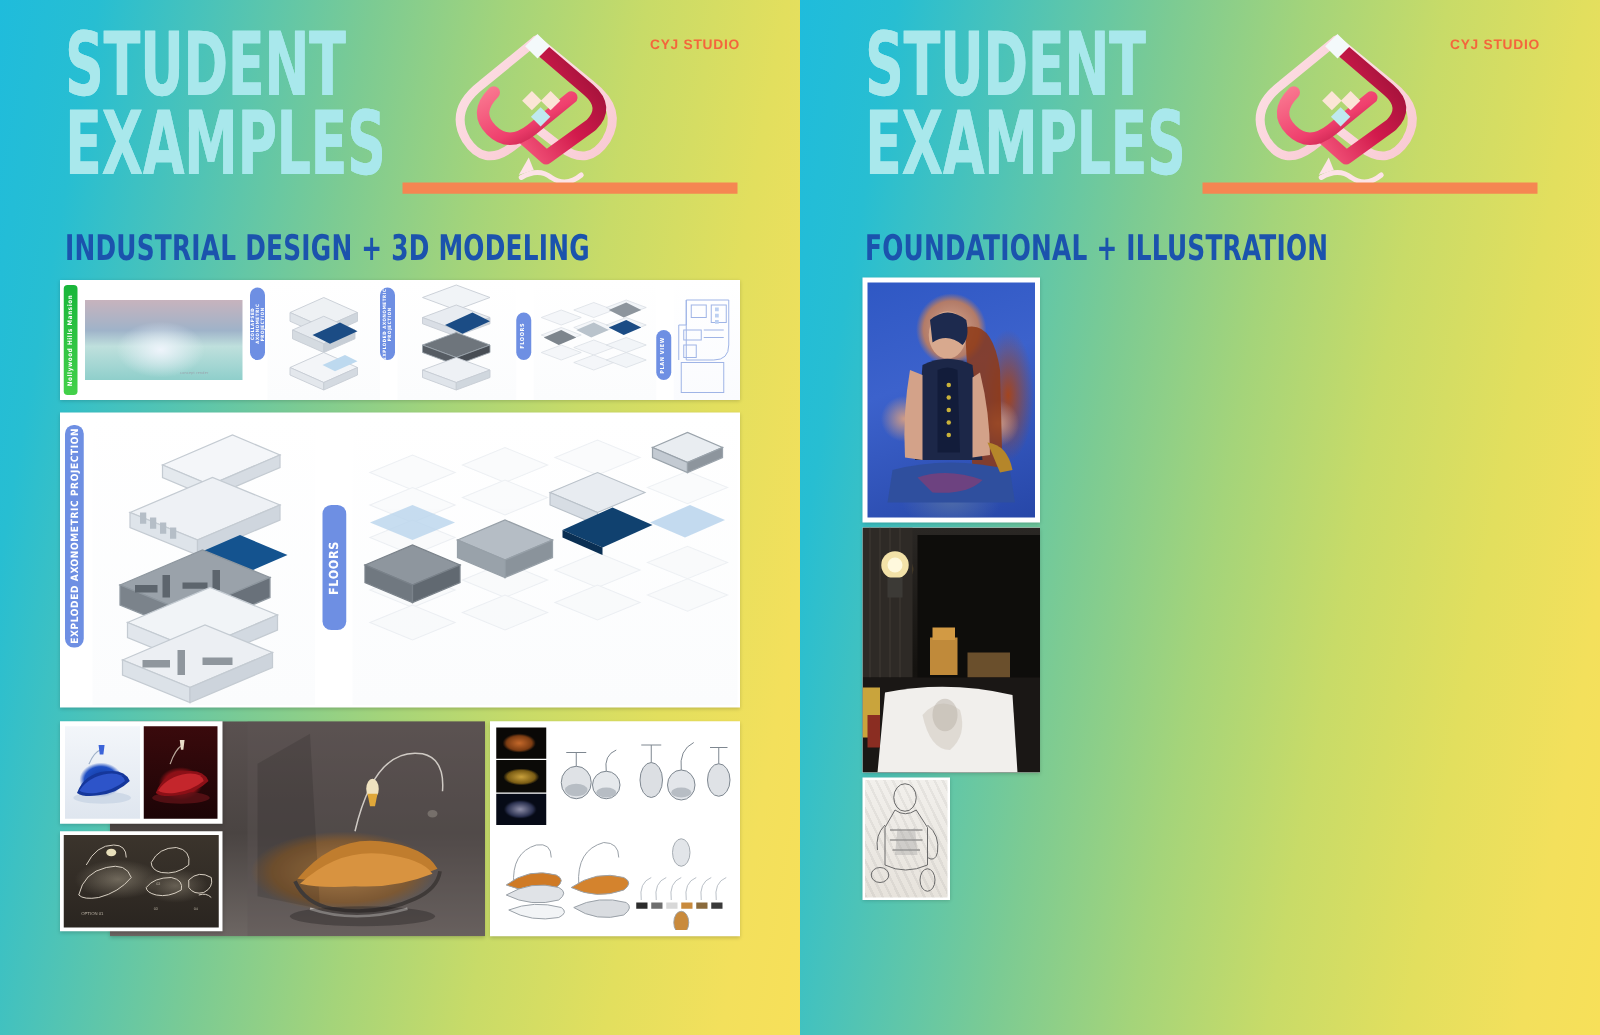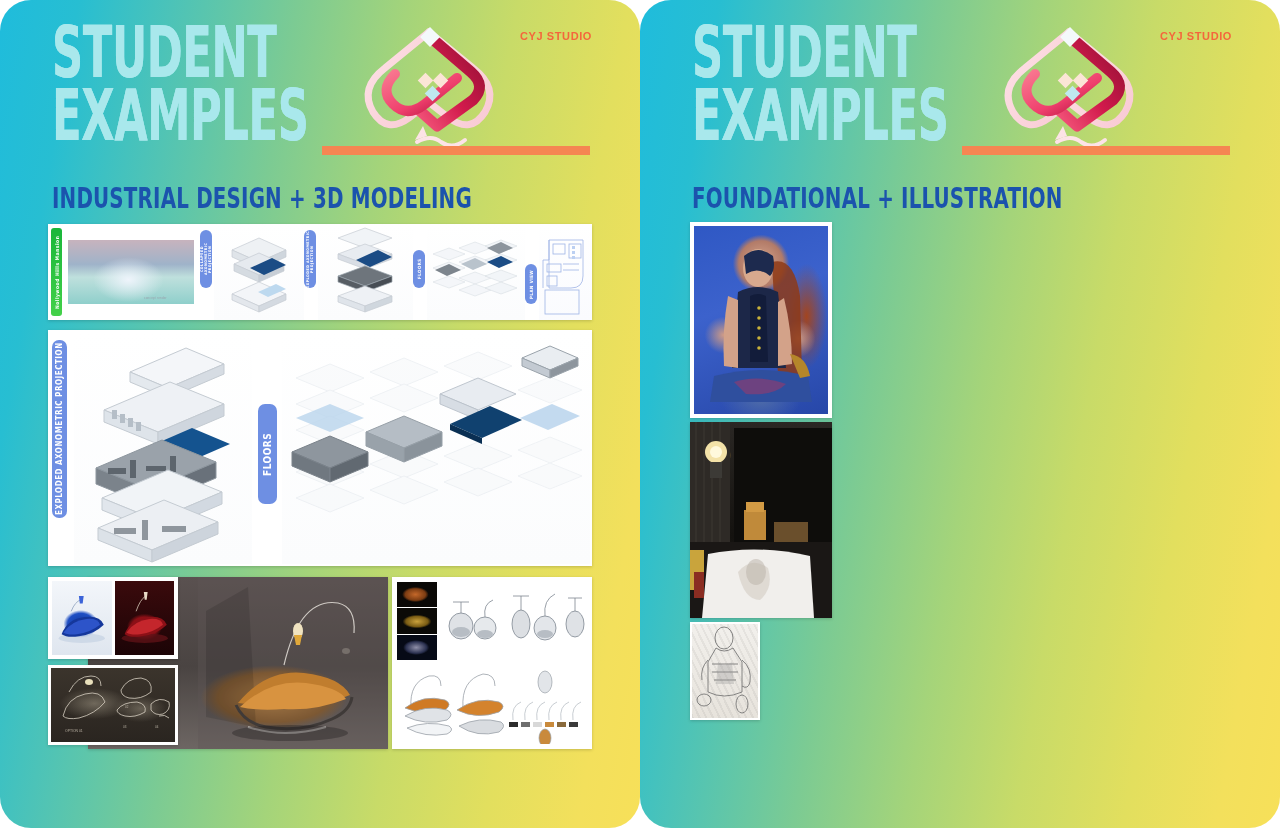--- a/index.html
+++ b/index.html
@@ -12,21 +12,20 @@
   .board { display: flex; width: 1280px; height: 828px; }
 
   .panel {
     position: relative;
     width: 640px; height: 828px;
     background: linear-gradient(100deg,
         #1fbcdc 0%, #27bed2 10%, #4cc3b8 22%,
         #7ccb93 38%, #a4d47a 52%, #c8db68 66%,
         #e2df5e 80%, #f3e05c 92%, #f7e059 100%);
     overflow: hidden;
-    border-radius: 31px;
   }
 
   
   .hdr { position: relative; height: 172px; }
   .title {
     position: absolute; left: 52px; top: 22px;
     color: #a9e8ec;
     font-size: 56px; line-height: 0.90;
     font-weight: 700;
     letter-spacing: -0.5px;

